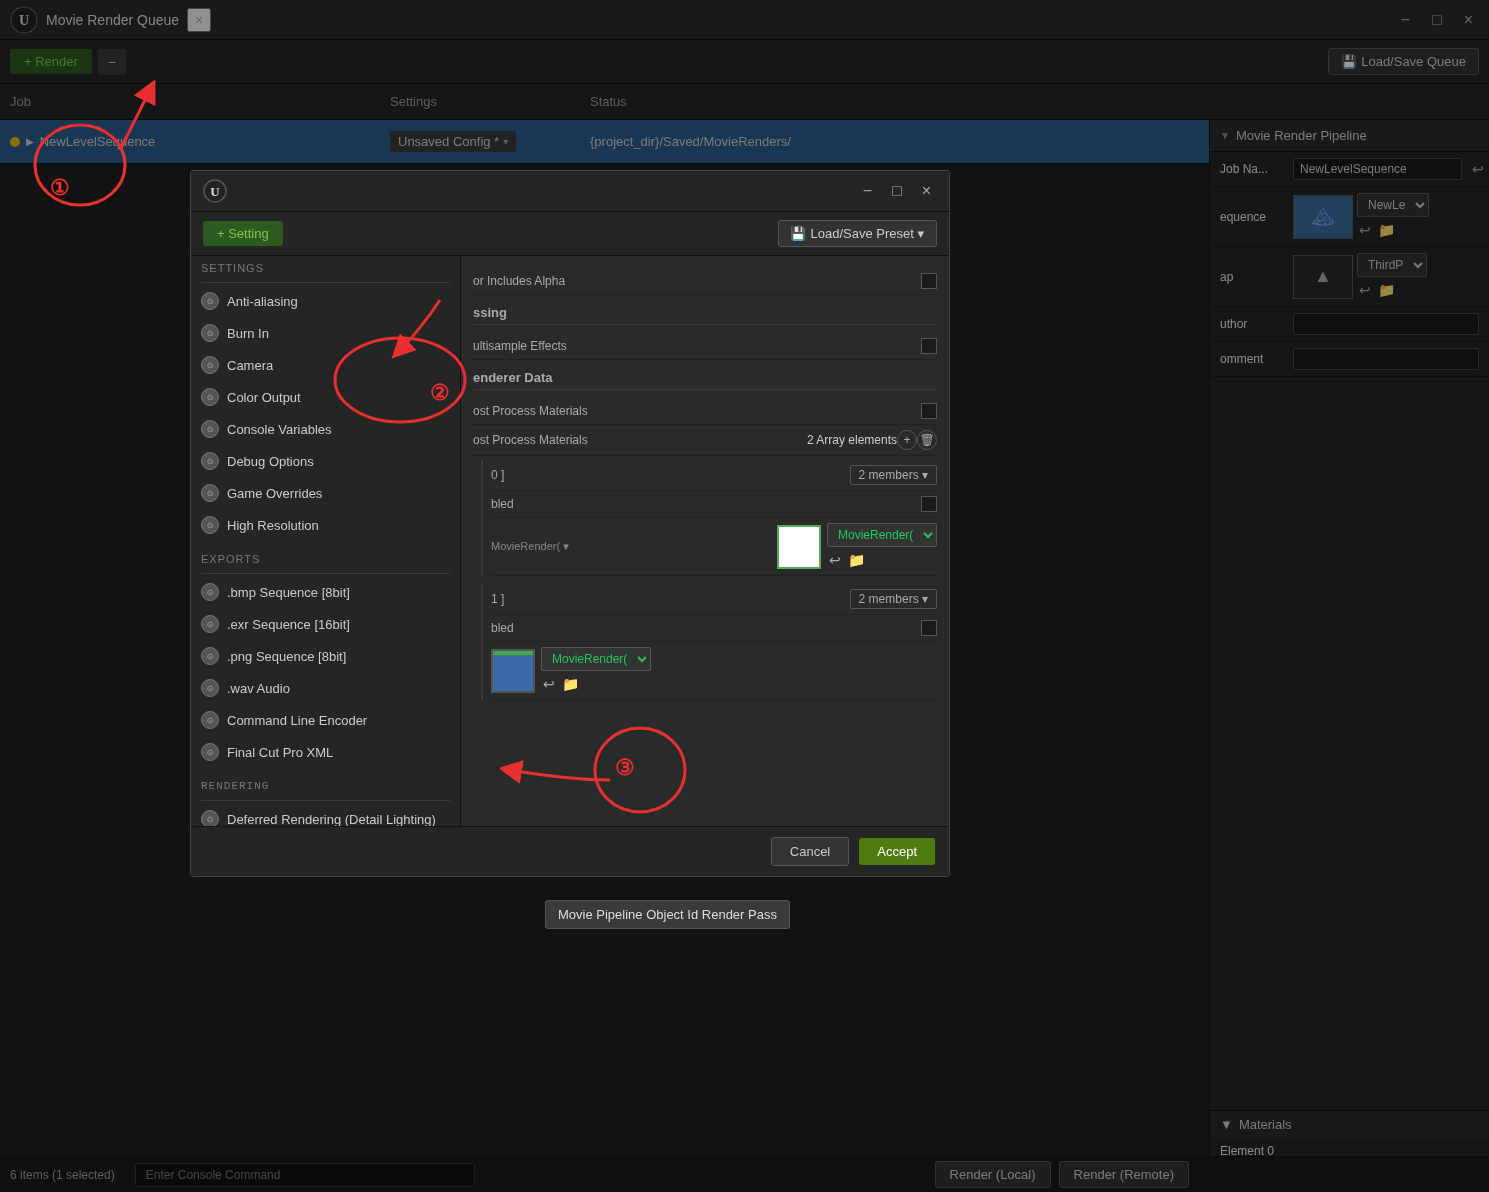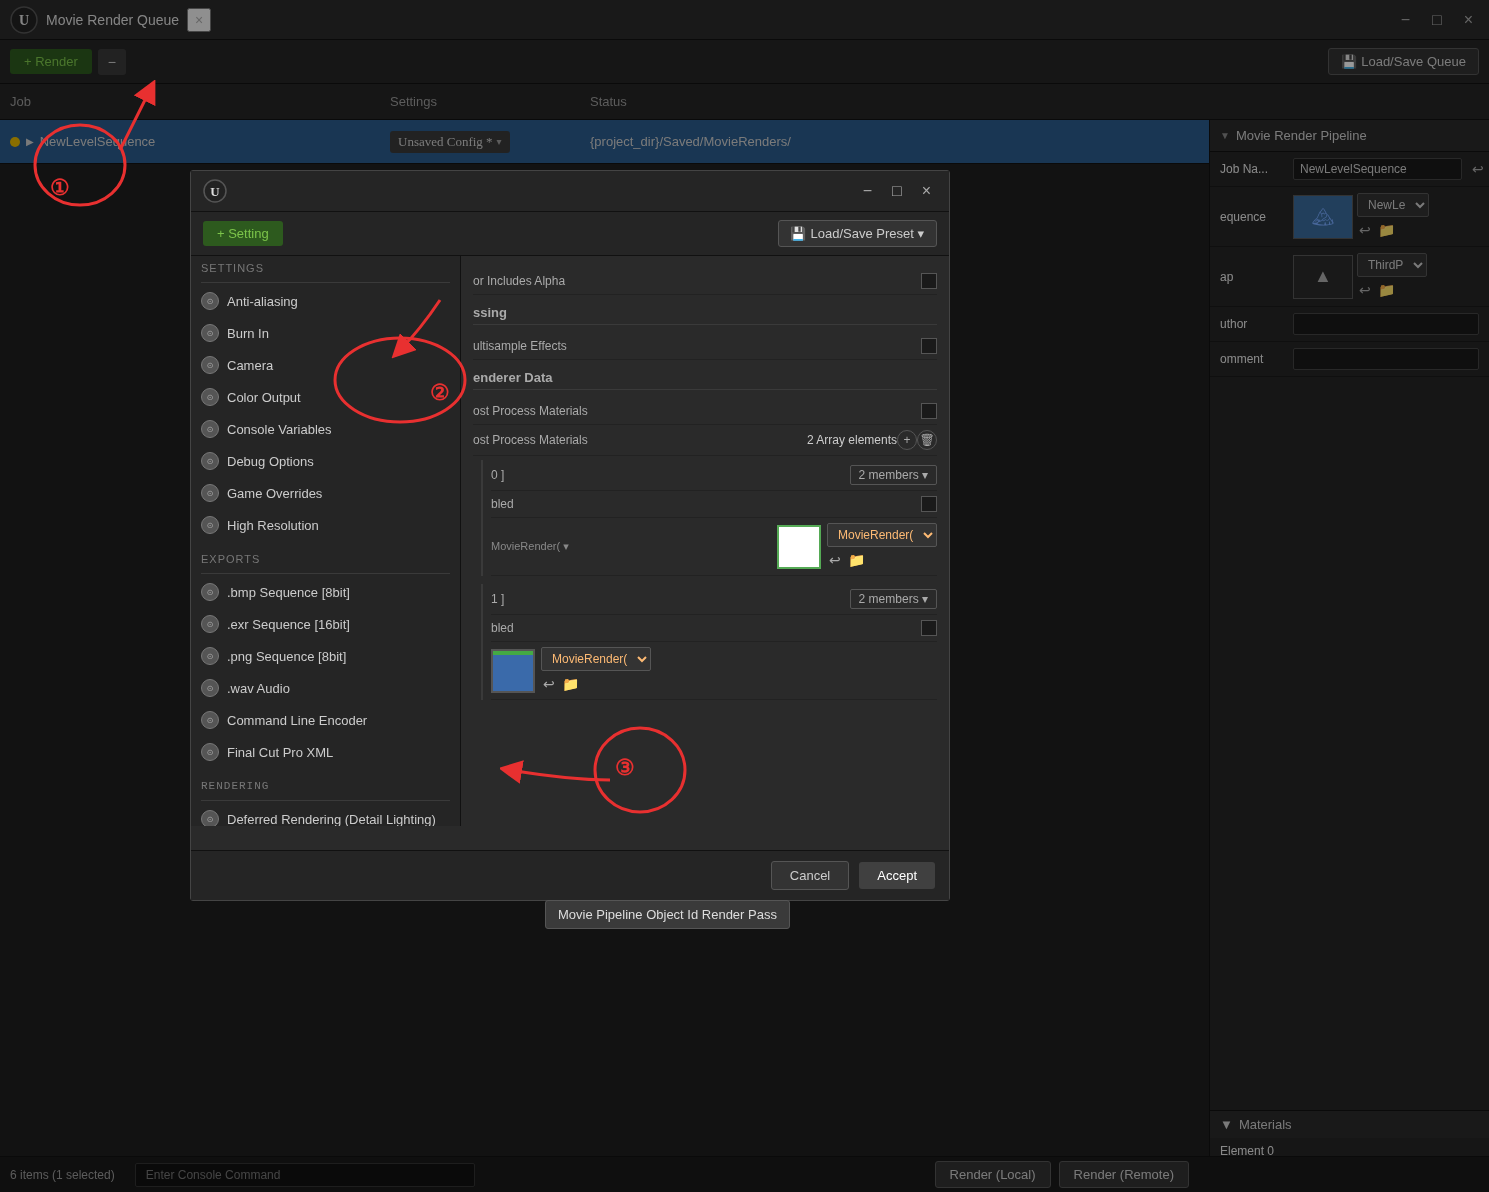--- a/index.html
+++ b/index.html
@@ -149,21 +149,20 @@
       cursor: pointer;
     }
     .settings-dropdown {
       display: flex;
       align-items: center;
       gap: 4px;
       background: #3a3a3a;
       padding: 3px 8px;
       border-radius: 3px;
       cursor: pointer;
-      font-family: Liberation Serif, serif;
     }
     .settings-dropdown-arrow {
       font-size: 10px;
       color: #999;
     }
 
     
     .right-panel {
       width: 280px;
       background: #252525;
@@ -493,48 +492,47 @@
     }
     .material-preview {
       width: 44px; height: 44px;
       background: #fff;
       border: 2px solid #5a5;
       flex-shrink: 0;
     }
     .material-select {
       background: #333;
       border: 1px solid #555;
-      color: #fdba74;
+      color: #22c55e;
       padding: 3px 6px;
       border-radius: 2px;
       font-size: 12px;
     }
 
     
     .modal-footer {
       display: flex;
       justify-content: flex-end;
       align-items: center;
       padding: 10px 14px;
       background: #252525;
       border-top: 1px solid #111;
       gap: 10px;
-      margin-top: 24px;
     }
     .btn-cancel {
       background: #333;
       color: #ccc;
       border: 1px solid #555;
       padding: 6px 18px;
       border-radius: 3px;
       cursor: pointer;
       font-size: 13px;
     }
     .btn-accept {
-      background: #404040;
+      background: #4d7c0f;
       color: #fff;
       border: none;
       padding: 6px 18px;
       border-radius: 3px;
       cursor: pointer;
       font-size: 13px;
     }
 
     
     .tooltip-box {

